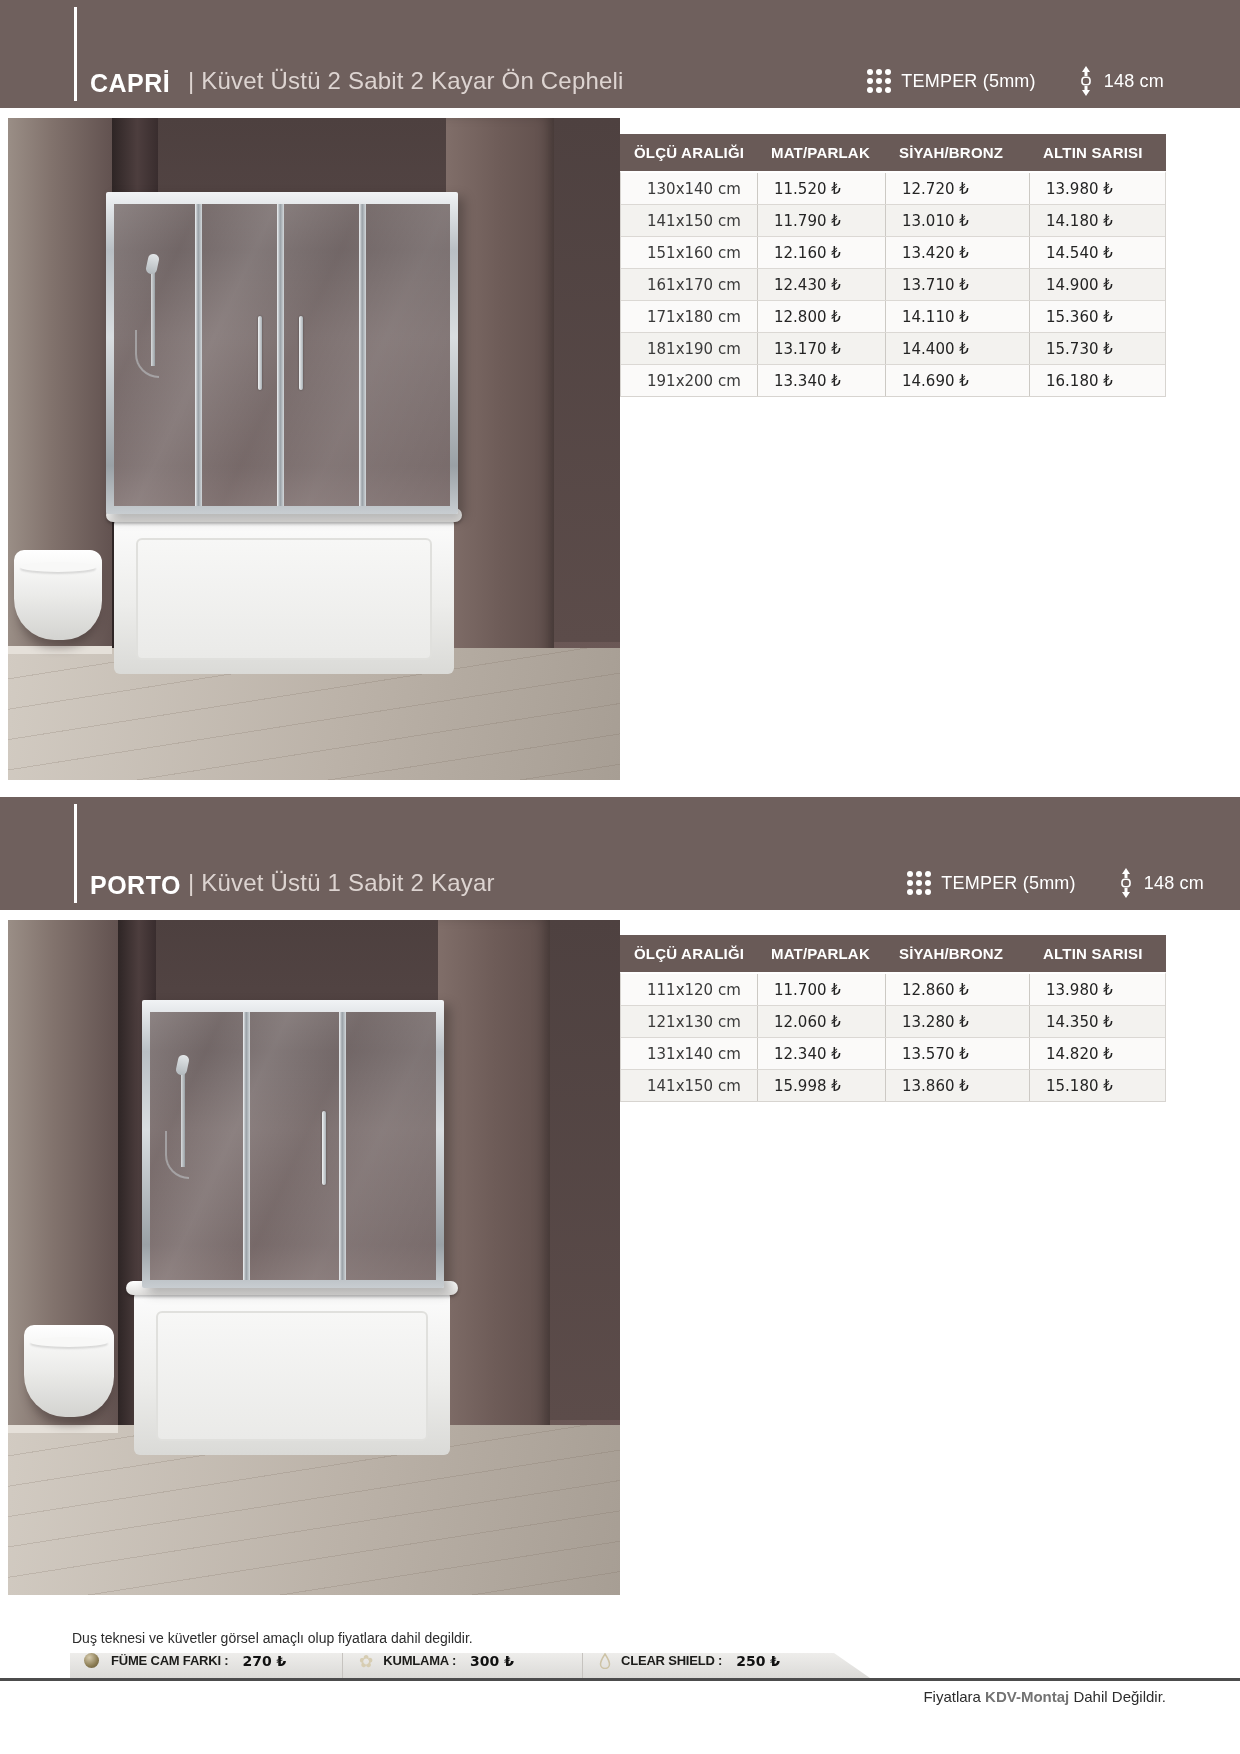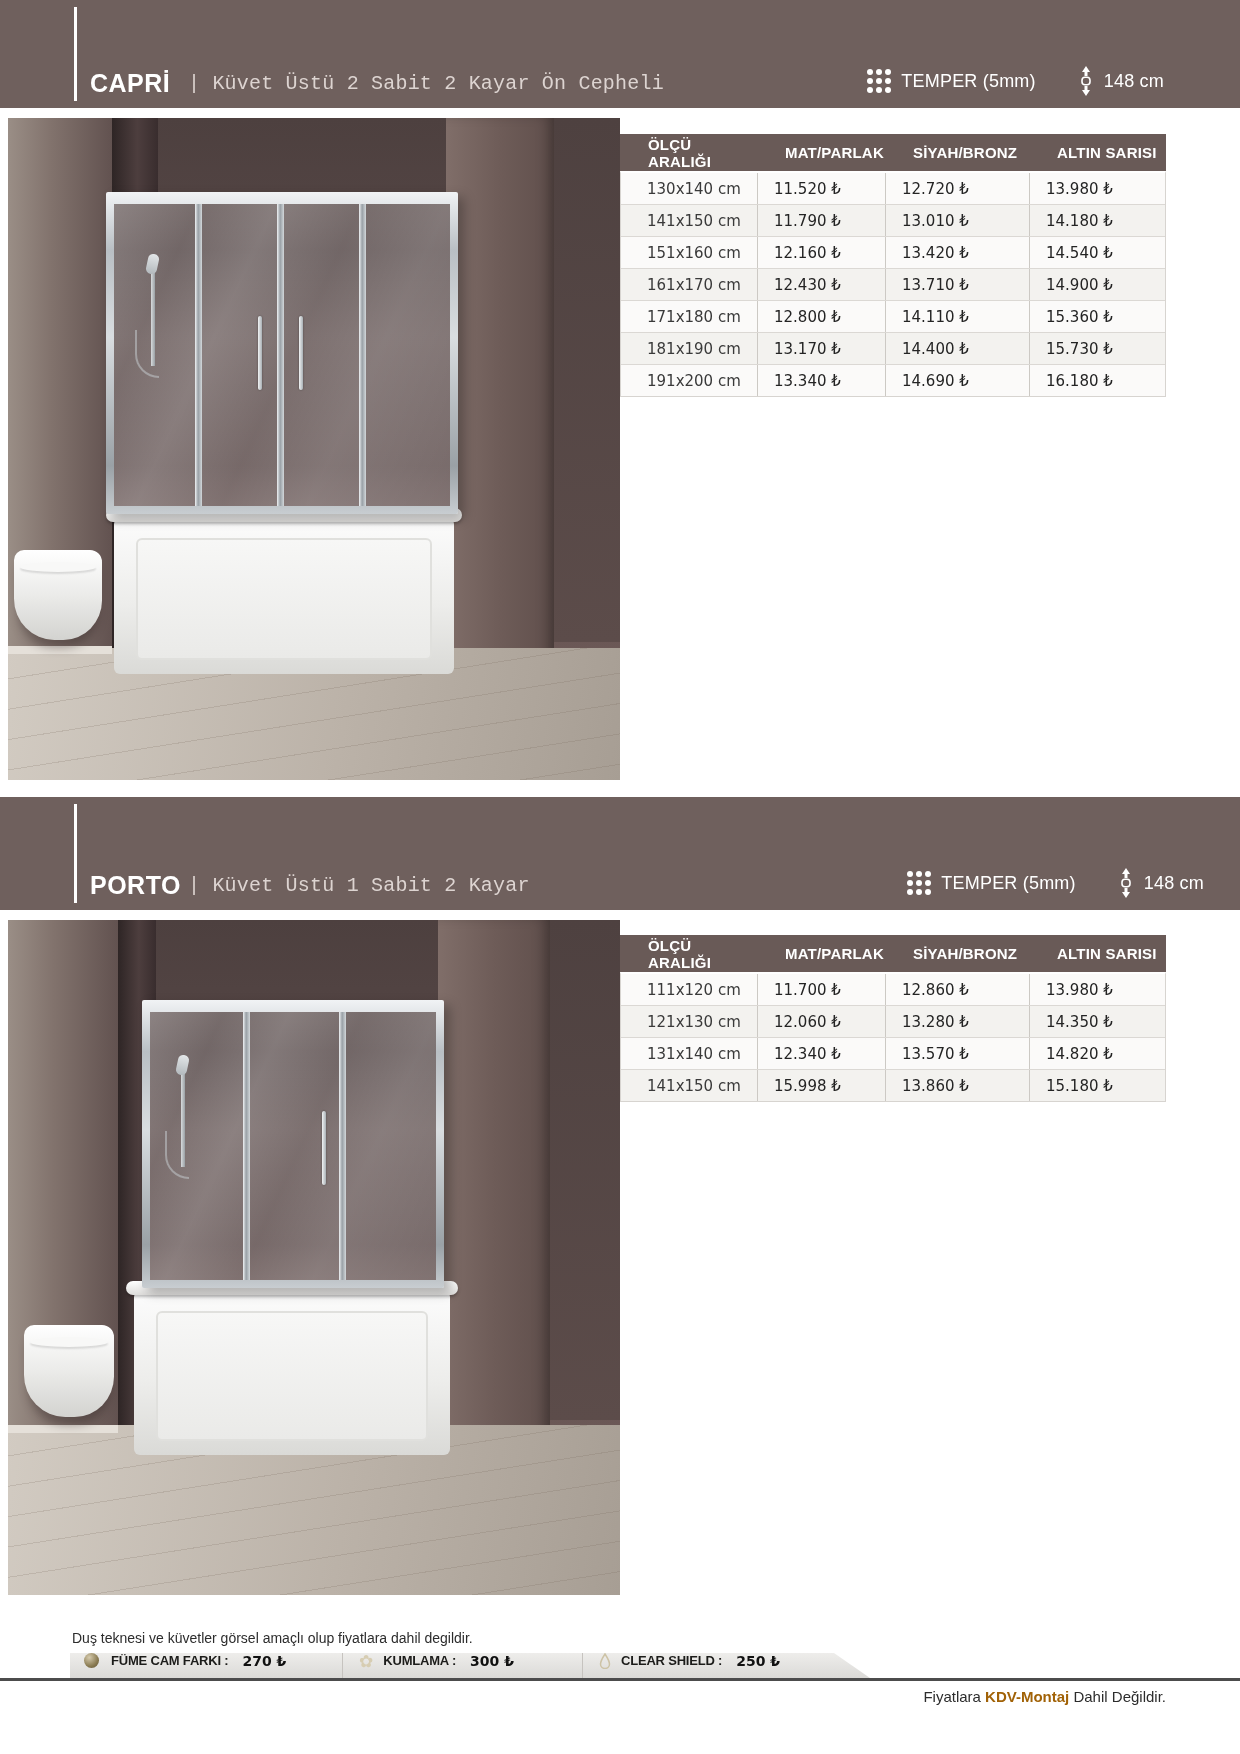--- a/index.html
+++ b/index.html
@@ -6,21 +6,21 @@
   .page{position:relative;width:1240px;height:1754px;background:#fff;overflow:hidden;
         font-family:"Liberation Sans",sans-serif;}
 
   
   .band{position:absolute;left:0;width:100%;background:#6f605d;}
   .sec1 .band{top:0;height:108px;}
   .sec2 .band{top:0;height:113px;padding-left:40px;}
   .vline{position:absolute;left:74px;top:7px;bottom:7px;width:3px;background:#fff;}
   .title{position:absolute;left:90px;bottom:10px;margin:0;color:#fff;font-size:25px;
          font-weight:bold;letter-spacing:.5px;}
-  .subtitle{position:absolute;left:188px;bottom:13px;color:#ddd4d1;font-size:20px;letter-spacing:.2px;font-family:Liberation Mono, monospace;}
+  .subtitle{position:absolute;left:188px;bottom:13px;color:#ddd4d1;font-size:24px;letter-spacing:.2px;}
   .meta{position:absolute;right:76px;bottom:12px;display:flex;align-items:center;color:#fff;}
   .meta-label{font-size:18px;letter-spacing:.2px;}
   .dots{display:grid;grid-template-columns:repeat(3,6px);grid-gap:3px;margin-right:10px;}
   .dots i{width:6px;height:6px;border-radius:50%;background:#fff;}
   .hicon{margin:0 10px 0 42px;display:block;}
 
   
   .photo{position:absolute;left:8px;overflow:hidden;background:#5a4b49;}
   .sec1 .photo{top:118px;width:612px;height:662px;}
   .sec2 .photo{top:123px;width:612px;height:675px;}
@@ -92,21 +92,21 @@
   .sec2 .ph-toilet{left:16px;bottom:178px;width:90px;height:92px;}
   .sec2 .ph-tub{left:126px;bottom:140px;width:316px;height:164px;}
   .sec2 .ph-screen{left:134px;top:80px;width:302px;height:288px;}
 
   
   .ptable{position:absolute;left:620px;width:546px;}
   .sec1 .ptable{top:134px;}
   .sec2 .ptable{top:138px;}
   .thead{display:grid;grid-template-columns:137px 128px 144px 137px;height:37px;align-items:center;
          background:#695a57;color:#fff;font-size:15px;font-weight:bold;}
-  .th{padding-left:28px;letter-spacing:.2px;}
+  .th{padding-left:14px;letter-spacing:.2px;}
   .tbody{border:1px solid #d7d4d0;border-top:2px solid #fff;box-sizing:border-box;}
   .tr{display:grid;grid-template-columns:136px 128px 144px 136px;height:31px;
       border-bottom:1px solid #dbd8d4;}
   .tr:last-child{border-bottom:none;}
   .tr:nth-child(odd){background:#fbfaf9;}
   .tr:nth-child(even){background:#f3f2ef;}
   .td{font-size:15px;color:#242424;padding-left:16px;display:flex;align-items:center;
       font-family:"DejaVu Sans","Liberation Sans",sans-serif;}
   .td.c0{padding-left:26px;color:#3a3a3a;}
   .td.c1,.td.c2,.td.c3{border-left:1px solid #ccc9c4;}
@@ -122,21 +122,21 @@
   .f-seg.g3{flex:1;border-left:1px solid #c6c3bf;}
   .f-label{font-weight:bold;font-size:13px;color:#1c1c1a;letter-spacing:-.2px;}
   .f-val{font-weight:bold;font-size:14px;color:#111;margin-left:14px;
          font-family:"DejaVu Sans","Liberation Sans",sans-serif;}
   .bead{width:15px;height:15px;border-radius:50%;margin:0 12px 0 14px;
         background:radial-gradient(circle at 35% 30%,#d6cbae,#8a7b52 60%,#5f5130);}
   .sand{font-family:"DejaVu Sans",sans-serif;color:#d7cdb2;font-size:17px;margin:0 10px 0 16px;line-height:1;}
   .dropico{margin:0 10px 0 16px;display:block;}
   .footline{position:absolute;left:0;top:1678px;width:1240px;height:3px;background:#4c4c4c;}
   .taxnote{position:absolute;right:74px;top:1688px;font-size:15px;color:#2c2c2c;}
-  .taxnote b{color:#a16207;}
+  .taxnote b{color:#737373;}
 </style>
 </head>
 <body>
 
 <div class="page">
 
   <section class="sec sec1">
     <div class="band">
       <span class="vline"></span>
       <h1 class="title">CAPRİ</h1>

